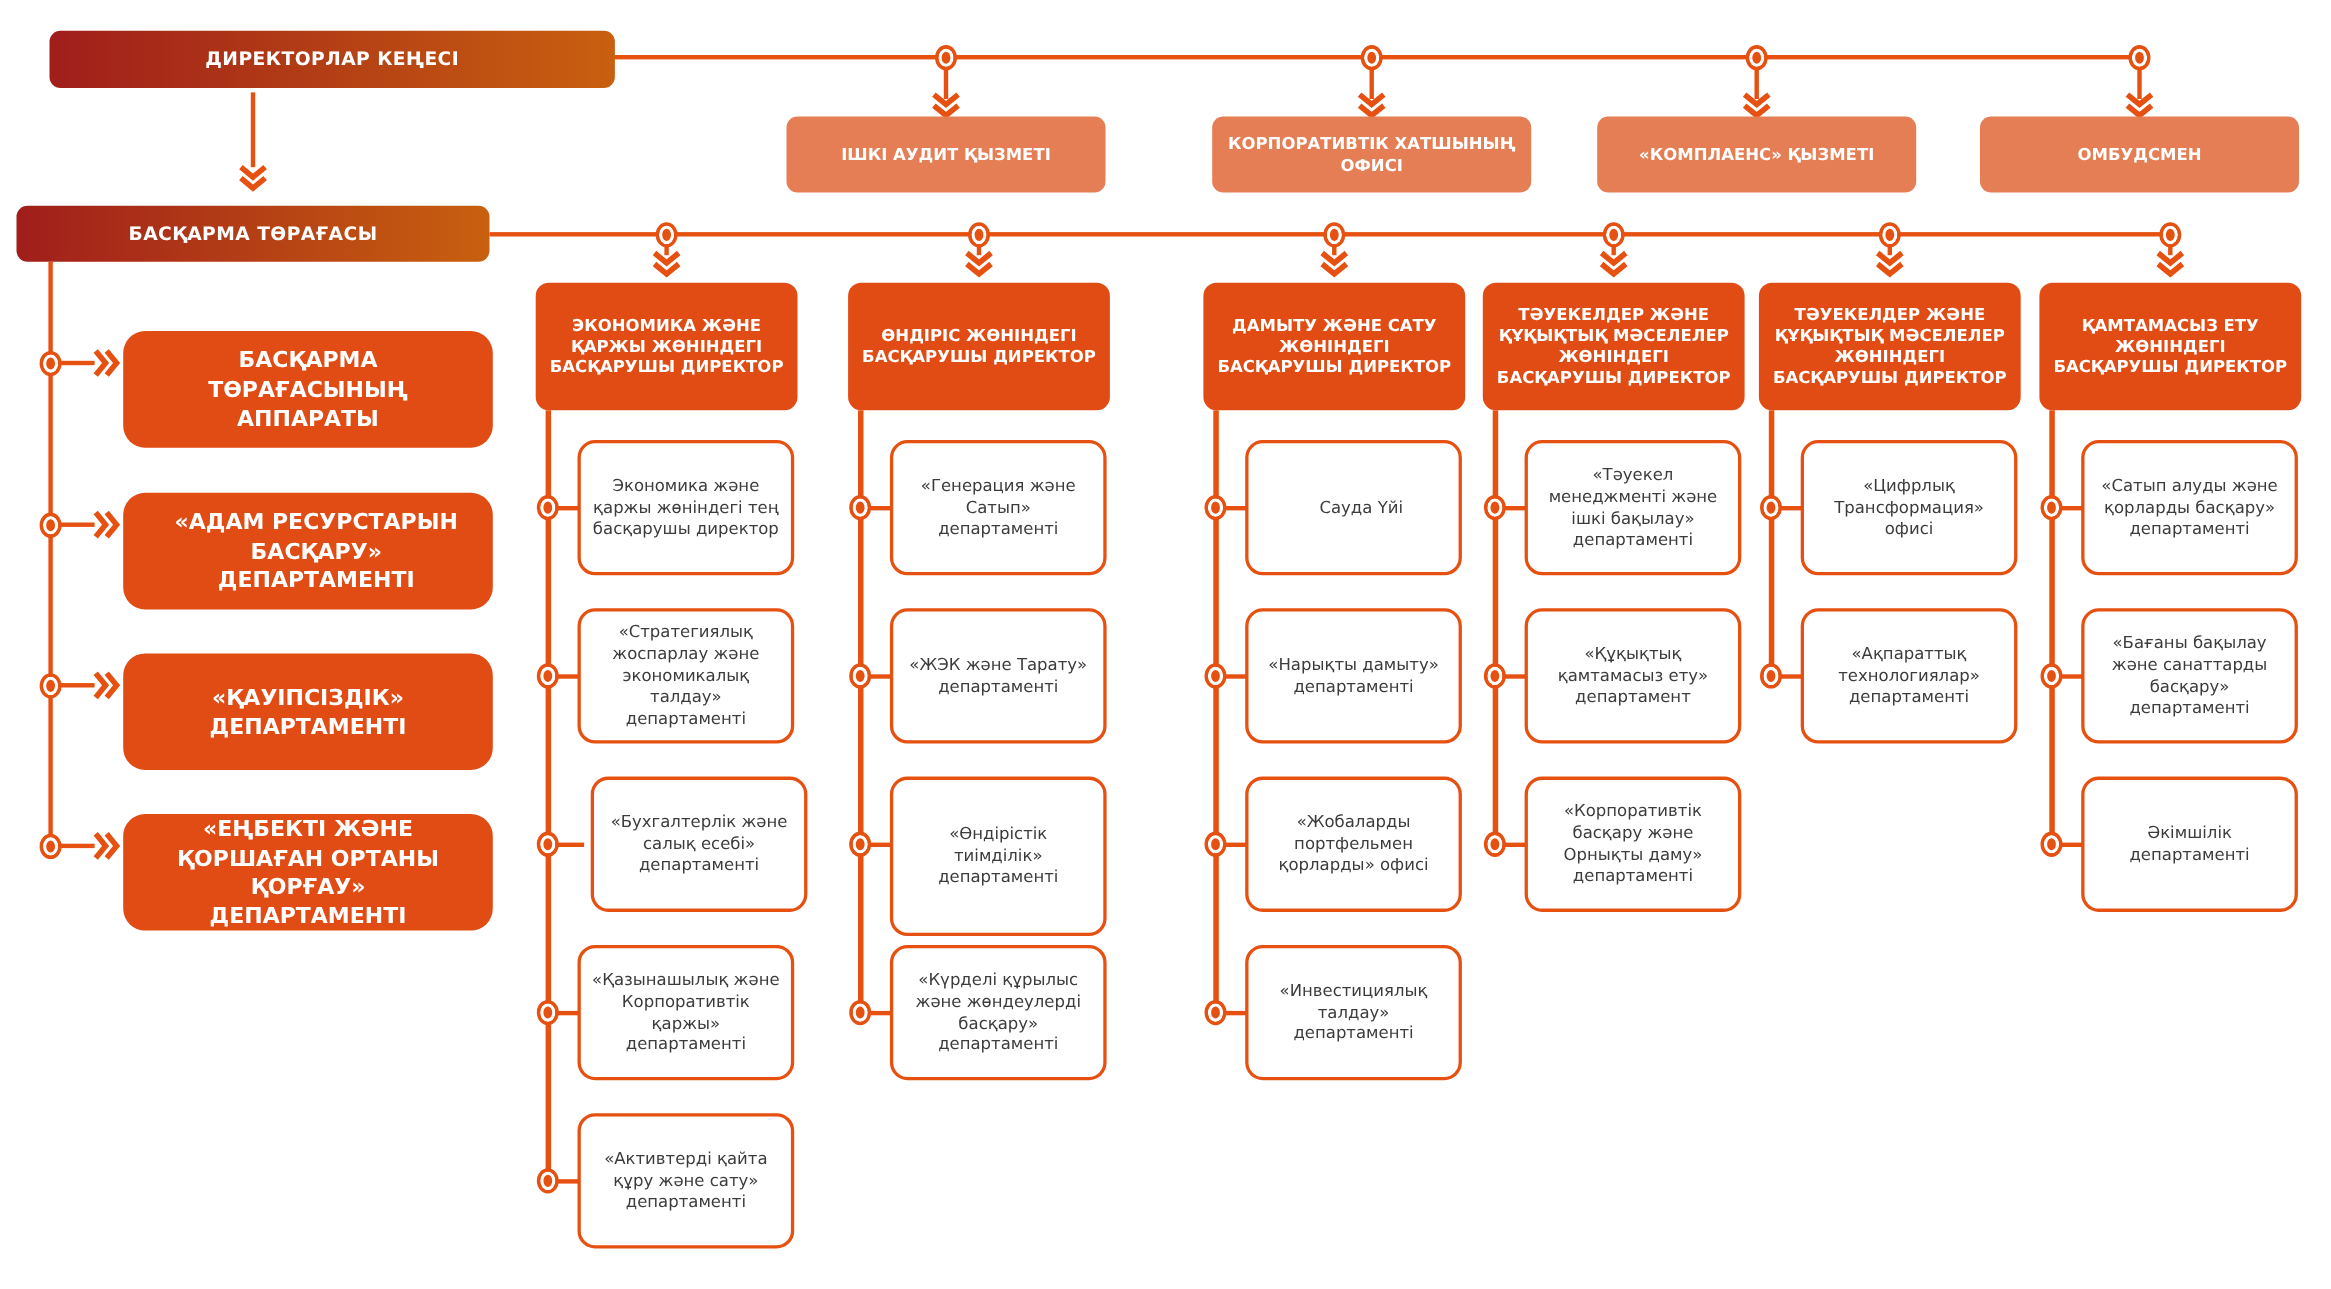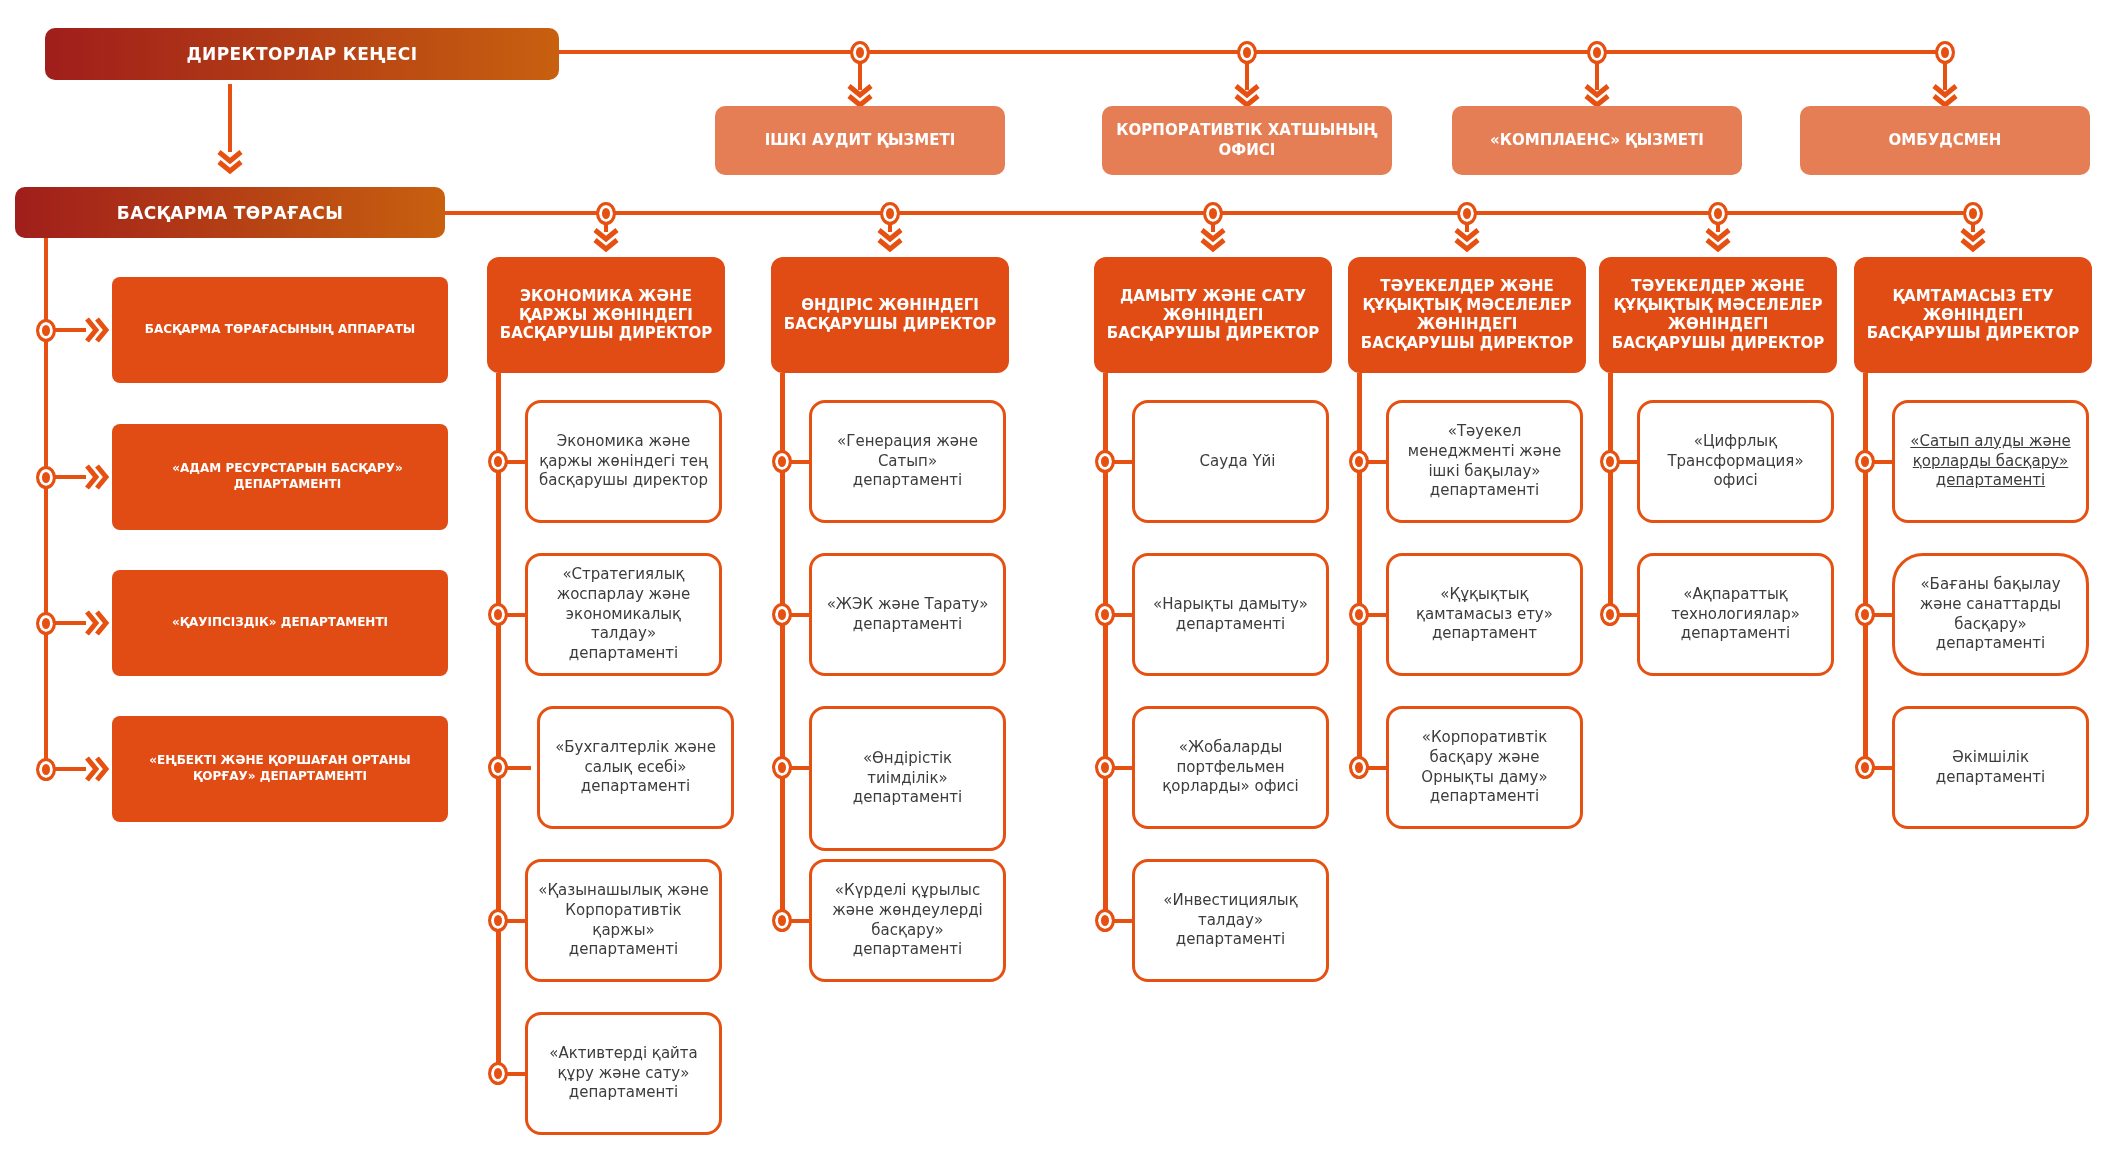--- a/index.html
+++ b/index.html
@@ -20,22 +20,22 @@
   }
   .service{
     background:var(--lorange,#E57E55);border-radius:10px;
     font-size:15px;line-height:1.3;padding:6px 14px;
   }
   .director{
     background:var(--orange,#E14B14);border-radius:12px;
     font-size:15px;line-height:1.26;padding:8px 11px;
   }
   .leftunit{
-    background:var(--orange,#E14B14);border-radius:8px;
-    font-size:12px;line-height:1.32;padding:8px 30px;
+    background:var(--orange,#E14B14);border-radius:20px;
+    font-size:20px;line-height:1.32;padding:8px 30px;margin-top:24px;
   }
   .unit{
     background:#fff;border:3px solid var(--conn,#E65010);border-radius:16px;
     color:var(--txt,#3C3C3C);font-weight:normal;font-size:15px;line-height:1.32;
     padding:8px 10px;
   }
   .hline,.vline{position:absolute;background:var(--conn,#E65010);z-index:1;}
   .dot{
     position:absolute;width:14px;height:17px;border:3px solid var(--conn,#E65010);
     border-radius:50%;background:var(--conn,#E65010);
@@ -210,20 +210,20 @@
     <div class="vline" style="left: 1971px; top: 213px; width: 4px; height: 19px;"></div>
     <div class="dot" style="left: 1963px; top: 201.5px;"></div>
     <div class="chev" style="left: 1958px; top: 227px;"><svg width="30" height="26" viewBox="0 0 30 26" fill="none">
         <path d="M4 3 L15 12 L26 3" stroke="#E65010" stroke-width="5" fill="none"></path>
         <path d="M4 13 L15 22 L26 13" stroke="#E65010" stroke-width="5" fill="none"></path>
       </svg></div>
     <div class="box director" style="left: 1854px; top: 257px; width: 238px; height: 116px;">ҚАМТАМАСЫЗ ЕТУ ЖӨНІНДЕГІ БАСҚАРУШЫ ДИРЕКТОР</div>
     <div class="vline" style="left: 1862.5px; top: 373px; width: 5px; height: 394.5px;"></div>
     <div class="hline" style="left: 1865px; top: 459.5px; width: 33px; height: 4px;"></div>
     <div class="dot" style="left: 1855px; top: 450px;"></div>
-    <div class="box unit" style="left: 1892px; top: 400px; width: 197px; height: 123px; text-decoration: underline;">«Сатып алуды және қорларды басқару» департаменті</div>
+    <div class="box unit" style="left: 1892px; top: 400px; width: 197px; height: 123px;">«Сатып алуды және қорларды басқару» департаменті</div>
     <div class="hline" style="left: 1865px; top: 612.5px; width: 33px; height: 4px;"></div>
     <div class="dot" style="left: 1855px; top: 603px;"></div>
-    <div class="box unit" style="left: 1892px; top: 553px; width: 197px; height: 123px; border-radius: 31px;">«Бағаны бақылау және санаттарды басқару» департаменті</div>
+    <div class="box unit" style="left: 1892px; top: 553px; width: 197px; height: 123px;">«Бағаны бақылау және санаттарды басқару» департаменті</div>
     <div class="hline" style="left: 1865px; top: 765.5px; width: 33px; height: 4px;"></div>
     <div class="dot" style="left: 1855px; top: 756px;"></div>
     <div class="box unit" style="left: 1892px; top: 706px; width: 197px; height: 123px;">Әкімшілік департаменті</div>
   </div>
 
 </body></html>

